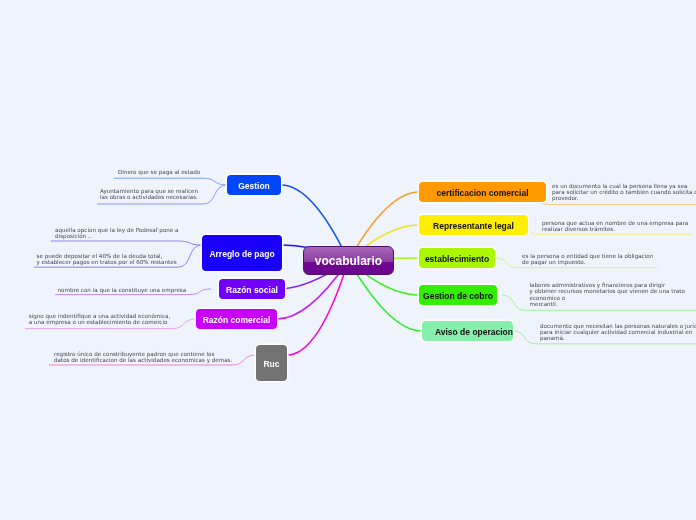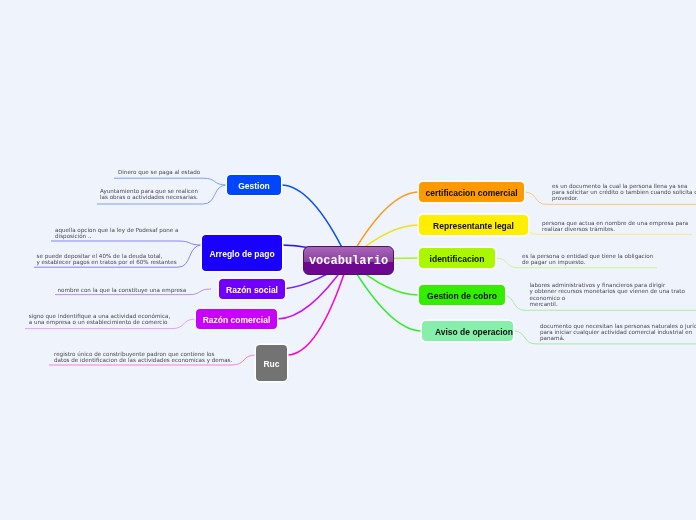--- a/index.html
+++ b/index.html
@@ -85,56 +85,56 @@
         <div>signo que indentifique a una actividad económica,</div>
         <div>a una empresa o un establecimiento de comercio</div>
       </div>
       <div class="node" style="left: 256px; top: 345px; width: 31px; height: 36px; background: #737373; color: rgb(255, 255, 255);">
         <span>Ruc</span>
       </div>
       <div class="note" style="left: 54px; top: 350.5px;">
         <div>registro único de constribuyente padron que contiene los</div>
         <div>datos de identificacion de las actividades economicas y demas.</div>
       </div>
-      <div class="node" style="left: 419px; top: 182px; width: 105px; height: 20px; background: rgb(255, 153, 0); color: rgb(16, 16, 16);">
+      <div class="node" style="left: 419px; top: 182px; width: 127px; height: 20px; background: rgb(255, 153, 0); color: rgb(16, 16, 16);">
         <span>certificacion comercial</span>
       </div>
       <div class="note" style="left: 552px; top: 182.5px;">
         <div>es un documento la cual la persona llena ya sea</div>
         <div>para solicitar un crédito o tambien cuando solicita credito a un</div>
         <div>provedor.</div>
       </div>
       <div class="node" style="left: 419px; top: 215px; width: 109px; height: 20px; background: rgb(255, 238, 0); color: rgb(16, 16, 16);">
         <span>Representante legal</span>
       </div>
       <div class="note" style="left: 542px; top: 219.5px;">
         <div>persona que actua en nombre de una empresa para</div>
         <div>realizar diversos trámites.</div>
       </div>
       <div class="node" style="left: 419px; top: 248px; width: 76px; height: 20px; background: rgb(170, 247, 0); color: rgb(16, 16, 16);">
-        <span>identificacion</span>
+        <span>establecimiento</span>
       </div>
       <div class="note" style="left: 522px; top: 252.5px;">
         <div>es la persona o entidad que tiene la obligacion</div>
         <div>de pagar un impuesto.</div>
       </div>
-      <div class="node" style="left: 419px; top: 285px; width: 86px; height: 20px; background: rgb(51, 238, 0); color: rgb(16, 16, 16);">
+      <div class="node" style="left: 419px; top: 285px; width: 78px; height: 20px; background: rgb(51, 238, 0); color: rgb(16, 16, 16);">
         <span>Gestion de cobro</span>
       </div>
       <div class="note" style="left: 529.5px; top: 282px;">
         <div>labores administrativos y financieros para dirigir</div>
         <div>y obtener recursos monetarios que vienen de una trato</div>
         <div>economico o</div>
         <div>mercantil.</div>
       </div>
       <div class="node" style="left: 422px; top: 321px; width: 91px; height: 20px; background: #86efac; color: rgb(16, 16, 16); justify-content: flex-end;">
         <span>Aviso de operacion</span>
       </div>
       <div class="note" style="left: 540px; top: 322.5px;">
         <div>documento que necesitan las personas naturales o jurídicas</div>
         <div>para iniciar cualquier actividad comercial industrial en</div>
         <div>panamá.</div>
       </div>
-      <div class="center-node" style="left: 303px; top: 246px; width: 91px; height: 29px; font-family: Liberation Mono, monospace;">
+      <div class="center-node" style="left: 303px; top: 246px; width: 91px; height: 29px;">
         <span>vocabulario</span>
       </div>
     </div>
 </div>
 
 </body></html>

